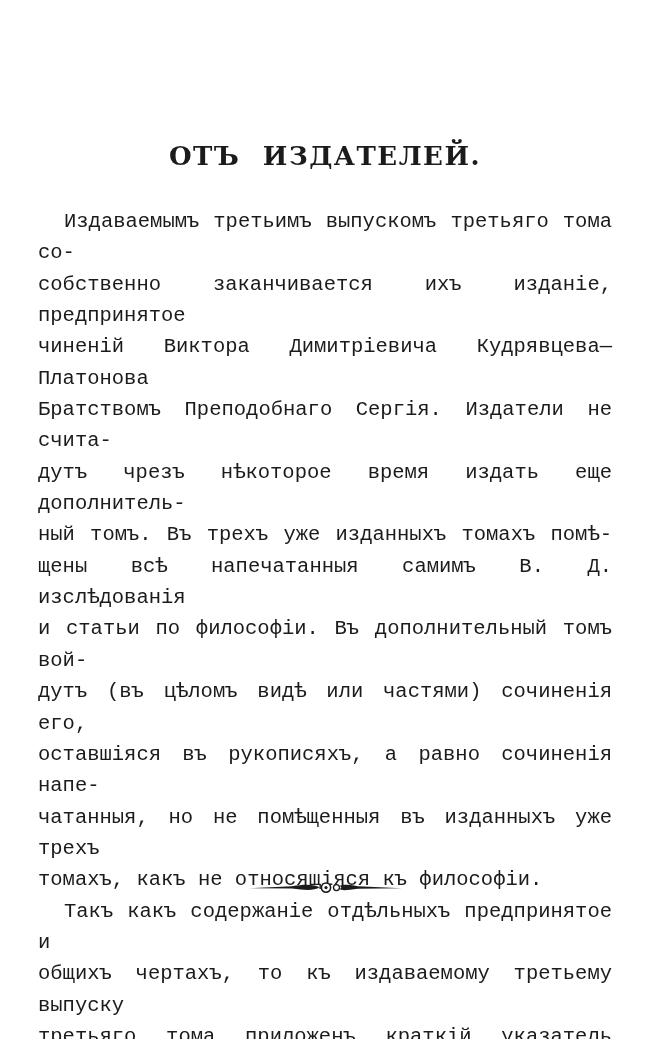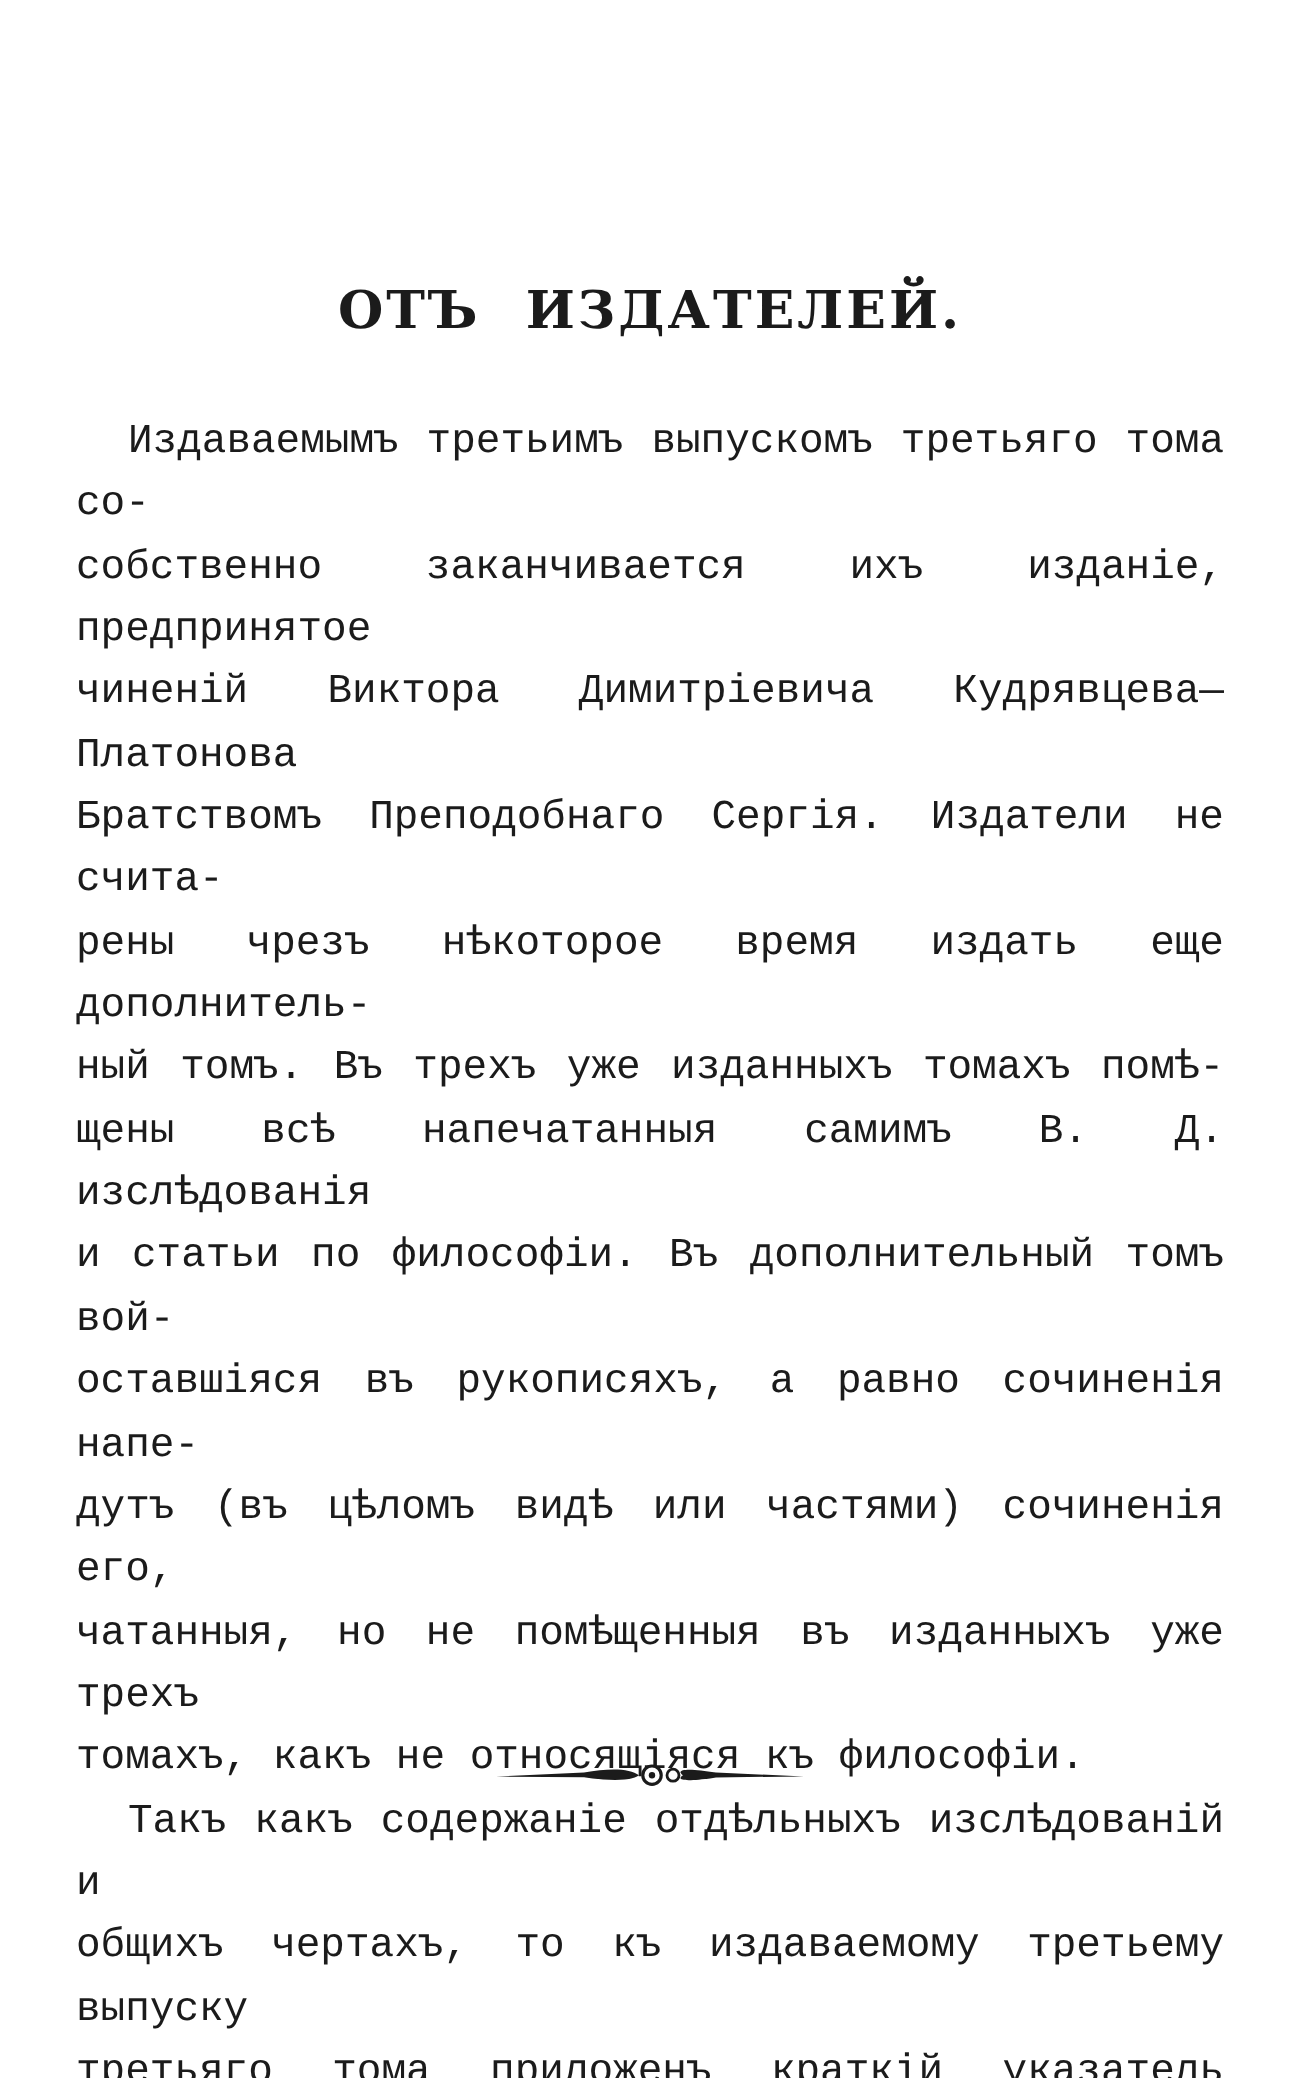--- a/index.html
+++ b/index.html
@@ -54,31 +54,31 @@
 <div class="page">
 
   <h1 class="title">ОТЪ ИЗДАТЕЛЕЙ.</h1>
 
   <div class="text-block">
       <div class="paragraph">
         <div class="line first">Издаваемымъ третьимъ выпускомъ третьяго тома со-</div>
         <div class="line">собственно заканчивается ихъ изданіе, предпринятое</div>
         <div class="line">чиненій Виктора Димитріевича Кудрявцева—Платонова</div>
         <div class="line">Братствомъ Преподобнаго Сергія. Издатели не счита-</div>
-        <div class="line">рены чрезъ нѣкоторое время издать еще дополнитель-</div>
+        <div class="line">дутъ чрезъ нѣкоторое время издать еще дополнитель-</div>
         <div class="line">ный томъ. Въ трехъ уже изданныхъ томахъ помѣ-</div>
         <div class="line">щены всѣ напечатанныя самимъ В. Д. изслѣдованія</div>
         <div class="line">и статьи по философіи. Въ дополнительный томъ вой-</div>
+        <div class="line">дутъ (въ цѣломъ видѣ или частями) сочиненія его,</div>
         <div class="line">оставшіяся въ рукописяхъ, а равно сочиненія напе-</div>
-        <div class="line">дутъ (въ цѣломъ видѣ или частями) сочиненія его,</div>
         <div class="line">чатанныя, но не помѣщенныя въ изданныхъ уже трехъ</div>
         <div class="line last">томахъ, какъ не относящіяся къ философіи.</div>
       </div>
       <div class="paragraph">
-        <div class="line first">Такъ какъ содержаніе отдѣльныхъ изслѣдованій и</div>
+        <div class="line first">Такъ какъ содержаніе отдѣльныхъ предпринятое и</div>
         <div class="line">общихъ чертахъ, то къ издаваемому третьему выпуску</div>
         <div class="line">третьяго тома приложенъ краткій указатель собствен-</div>
       </div>
     </div>
 
   <div class="tailpiece">
     <svg width="154" height="18" viewBox="0 0 154 18" xmlns="http://www.w3.org/2000/svg" aria-hidden="true">
       <g fill="#1b1b1b" stroke="none">
         <path d="M0 9.3 L44 7.2 C57 4.9 67 5.2 71.5 8.6 C67 11.6 57 11.6 44 9.6 L0 9.3 Z"></path>
         <path d="M154 9.2 L110 7.3 C97 5.0 89 5.4 93.5 8.6 C89 11.7 97 11.8 110 9.7 L154 9.2 Z"></path>

